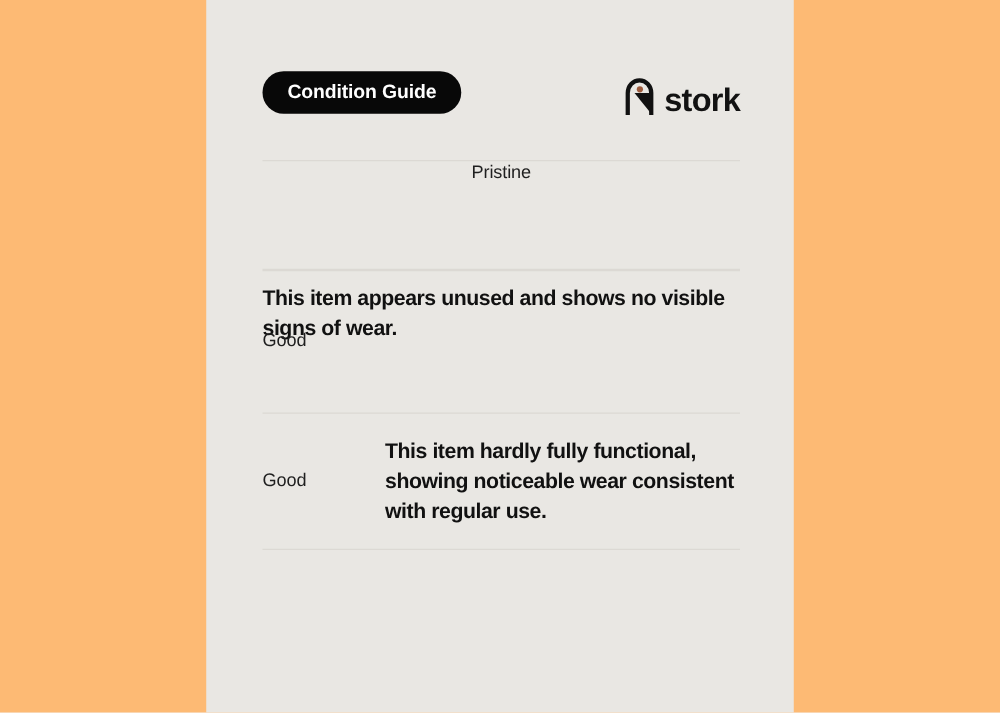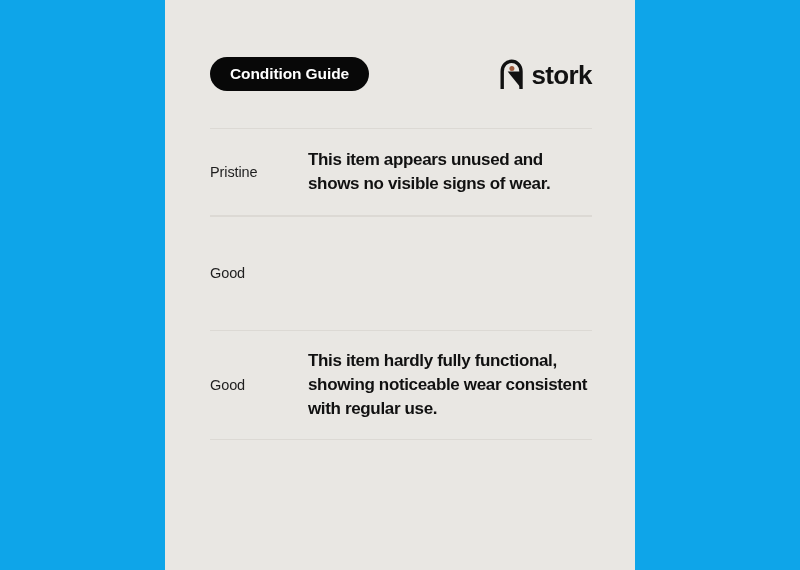--- a/index.html
+++ b/index.html
@@ -13,21 +13,21 @@
     background: #ffffff;
     font-family: "Liberation Sans", sans-serif;
     -webkit-font-smoothing: antialiased;
     overflow: hidden;
   }
 
   .page {
     position: relative;
     width: 800px;
     height: 570px;
-    background: #0ea5e9;
+    background: #fdba74;
   }
 
   
   .card {
     position: absolute;
     left: 165px;
     top: 0;
     width: 470px;
     height: 570px;
     background: #e9e7e3;
@@ -60,21 +60,21 @@
     justify-content: center;
     white-space: nowrap;
     box-sizing: border-box;
   }
 
   .brand {
     position: absolute;
     right: 0;
     top: -1px;
     display: flex;
-    align-items: center;
+    align-items: flex-end;
     gap: 7px;
     height: 36px;
   }
 
   .brand-mark {
     display: block;
     width: 25px;
     height: 30px;
   }
 
@@ -120,21 +120,21 @@
   .row-desc {
     flex: 1 1 auto;
     font-size: 17px;
     font-weight: bold;
     color: #111111;
     line-height: 1.42;
     letter-spacing: -0.35px;
     padding-right: 2px;
   }
 
-  .row-pristine  { height: 86px; }
+  .row-pristine  { height: 86px; flex-direction: column; }
   .row-excellent { height: 82px; }
   .row-good      { height: 113px; gap: 44px; }
   .row-fair      { height: 108px; }
 </style>
 </head>
 <body>
 
 <div class="page">
 
   <div class="card">

